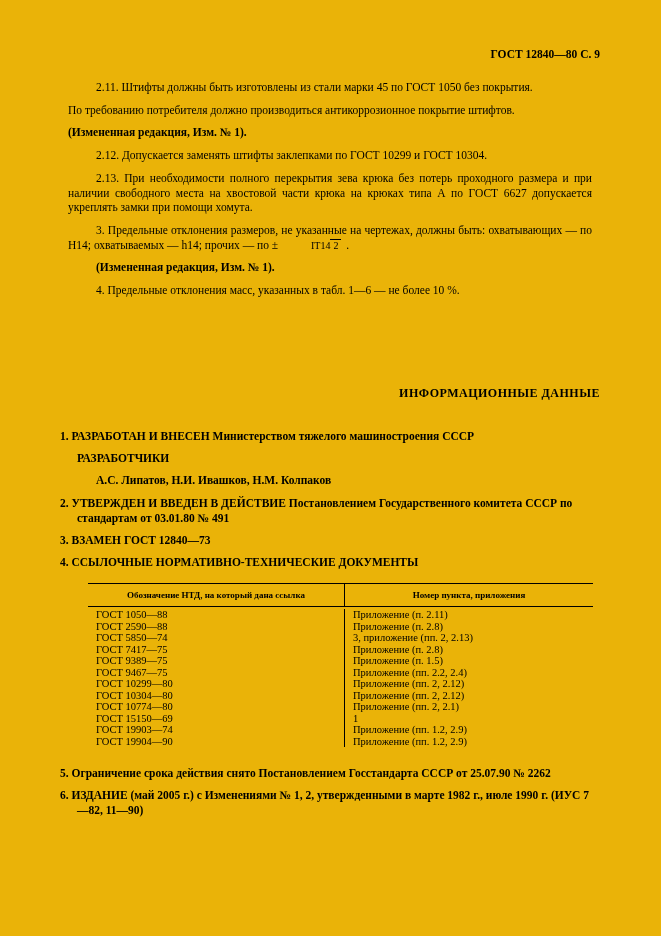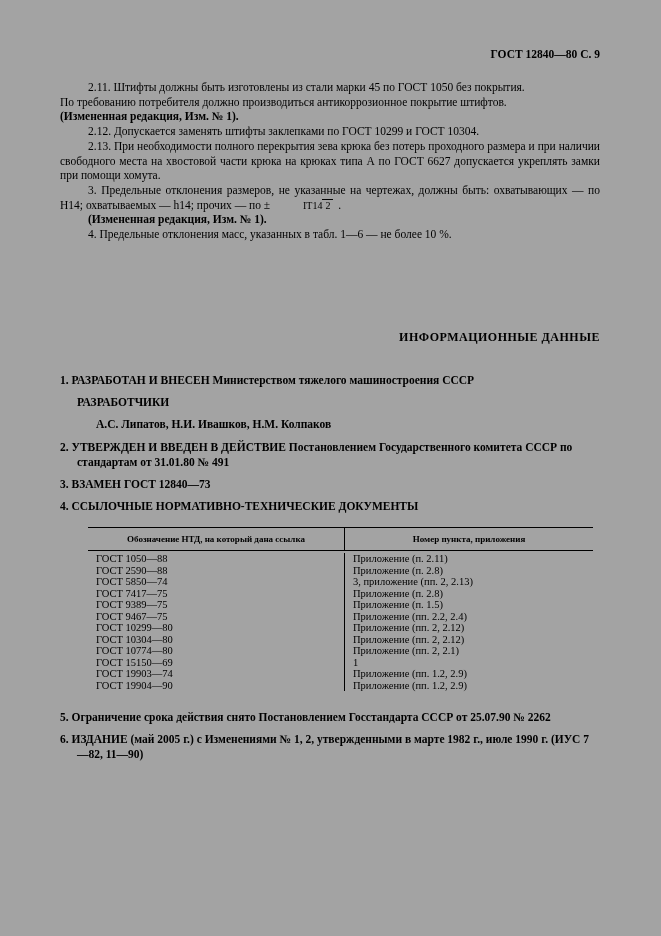--- a/index.html
+++ b/index.html
@@ -6,30 +6,30 @@
   html,body { background:#ffffff; }
   body {
     width:661px; height:936px;
     font-family:"Liberation Serif", serif;
     color:#000;
   }
   .page {
     width:661px; height:936px;
     padding:48px 61px 0 60px;
     overflow:hidden;
-    background:#a3a3a3;
+    background:#eab308;
   }
   .page-header {
     text-align:right;
     font-weight:bold;
     font-size:11.5px;
     margin-bottom:20px;
   }
   .body-text { font-size:11.5px; line-height:1.28; text-align:justify; }
-  .body-text p { margin:0;font-family:Liberation Serif, serif; }
+  .body-text p { margin:8px;font-family:Liberation Serif, serif; }
   .indent { text-indent:28px; }
   .bold { font-weight:bold; }
   .frac {
     display:inline-block;
     vertical-align:middle;
     text-align:right;
     font-size:10px;
     line-height:1.15;
     margin:0 2px;
   }
@@ -92,21 +92,21 @@
     <p class="bold indent">(Измененная редакция, Изм. № 1).</p>
     <p class="indent">4. Предельные отклонения масс, указанных в табл. 1—6 — не более 10 %.</p>
   </div>
 
   <div class="info-heading">ИНФОРМАЦИОННЫЕ ДАННЫЕ</div>
 
   <div class="info-list">
     <div class="info-item">1. РАЗРАБОТАН И ВНЕСЕН Министерством тяжелого машиностроения СССР</div>
     <div class="info-sub">РАЗРАБОТЧИКИ</div>
     <div class="info-names">А.С. Липатов, Н.И. Ивашков, Н.М. Колпаков</div>
-    <div class="info-item">2. УТВЕРЖДЕН И ВВЕДЕН В ДЕЙСТВИЕ Постановлением Государственного комитета СССР по стандартам от 31.01.80 № 491</div>
+    <div class="info-item">2. УТВЕРЖДЕН И ВВЕДЕН В ДЕЙСТВИЕ Постановлением Государственного комитета СССР по стандартам от 03.01.80 № 491</div>
     <div class="info-item">3. ВЗАМЕН ГОСТ 12840—73</div>
     <div class="info-item">4. ССЫЛОЧНЫЕ НОРМАТИВНО-ТЕХНИЧЕСКИЕ ДОКУМЕНТЫ</div>
 
     <div class="ntd-table">
       <div class="t-head">
         <div class="t-c1">Обозначение НТД, на который дана ссылка</div>
         <div class="t-c2">Номер пункта, приложения</div>
       </div>
       <div class="t-body">
         <div class="t-body-inner">

